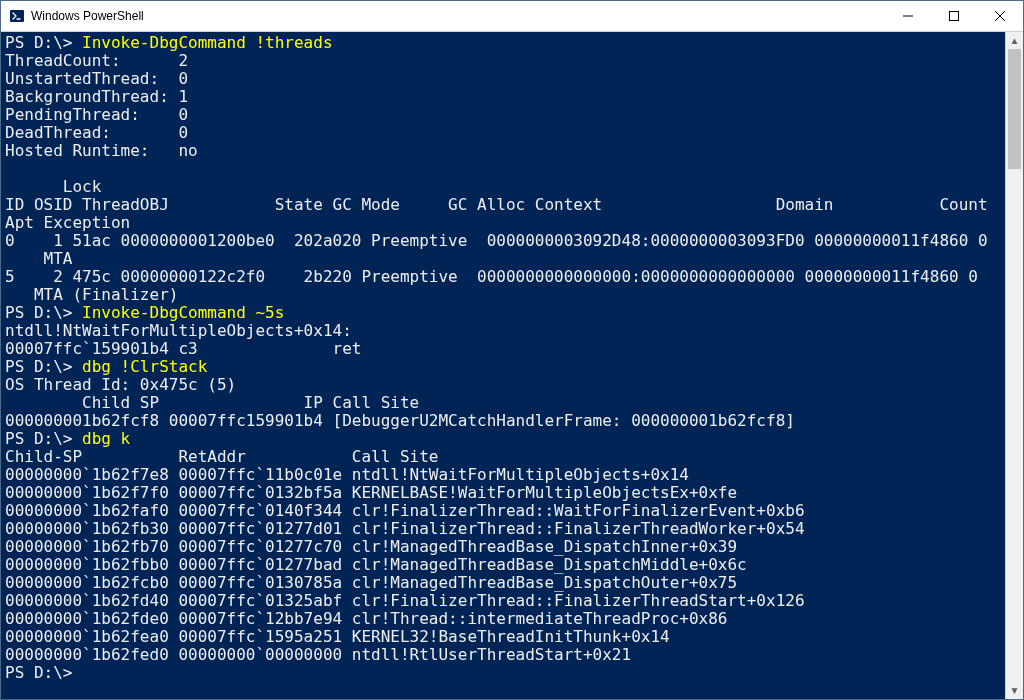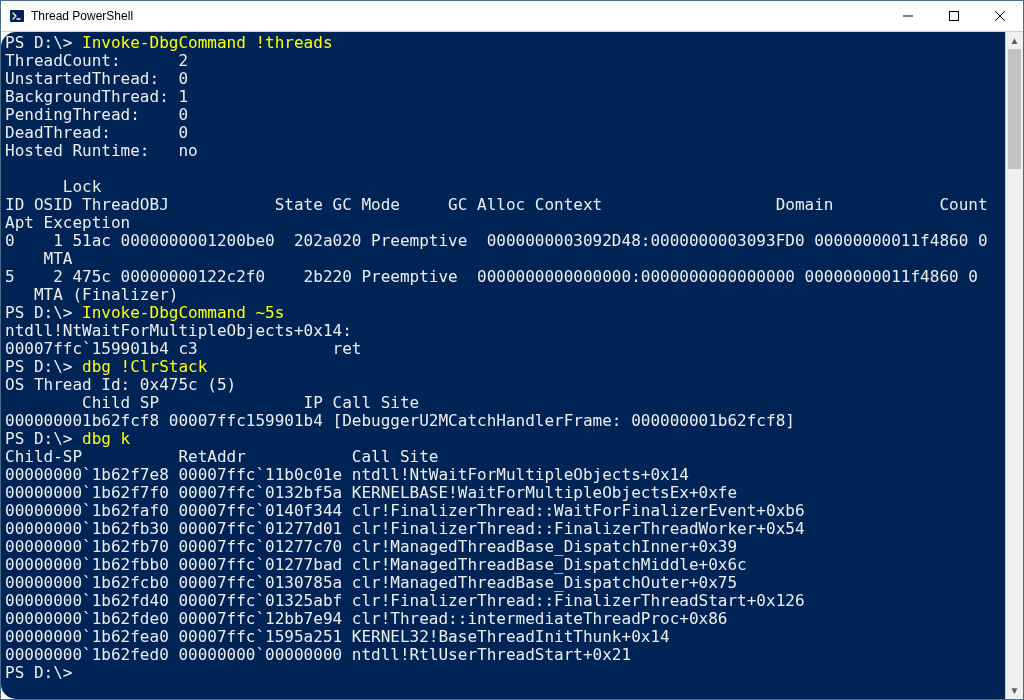--- a/index.html
+++ b/index.html
@@ -50,21 +50,20 @@
     align-items: center;
     justify-content: center;
     color: #000;
   }
   .win-btn svg { stroke: currentColor; }
   .client {
     flex: 1 1 auto;
     background: #012456;
     position: relative;
     display: flex;
-    border-radius: 15px;
   }
   .terminal {
     flex: 1 1 auto;
     padding: 2px 0 0 4px;
     font-family: Consolas, "Lucida Console", monospace;
     font-size: 16px;
     line-height: 18px;
     color: #eeeeee;
     white-space: pre;
     overflow: hidden;
@@ -102,21 +101,21 @@
 
 <div class="window">
   <div class="titlebar">
     <span class="app-icon">
       <svg width="16" height="16" viewBox="0 0 16 16">
         <rect x="1" y="2" width="14" height="12" rx="1" fill="#012456"></rect>
         <path d="M4 5 L7 8 L4 11" stroke="#ffffff" stroke-width="1.3" fill="none" stroke-linecap="round" stroke-linejoin="round"></path>
         <line x1="8" y1="11" x2="11" y2="11" stroke="#ffffff" stroke-width="1.3" stroke-linecap="round"></line>
       </svg>
     </span>
-    <span class="title">Thread PowerShell</span>
+    <span class="title">Windows PowerShell</span>
     <span class="spacer"></span>
     <div class="win-btn">
       <svg width="10" height="10" viewBox="0 0 10 10">
           <line x1="0" y1="5" x2="10" y2="5" stroke-width="1"></line>
         </svg>
     </div>
     <div class="win-btn">
       <svg width="10" height="10" viewBox="0 0 10 10">
           <rect x="0.5" y="0.5" width="9" height="9" fill="none" stroke-width="1"></rect>
         </svg>

